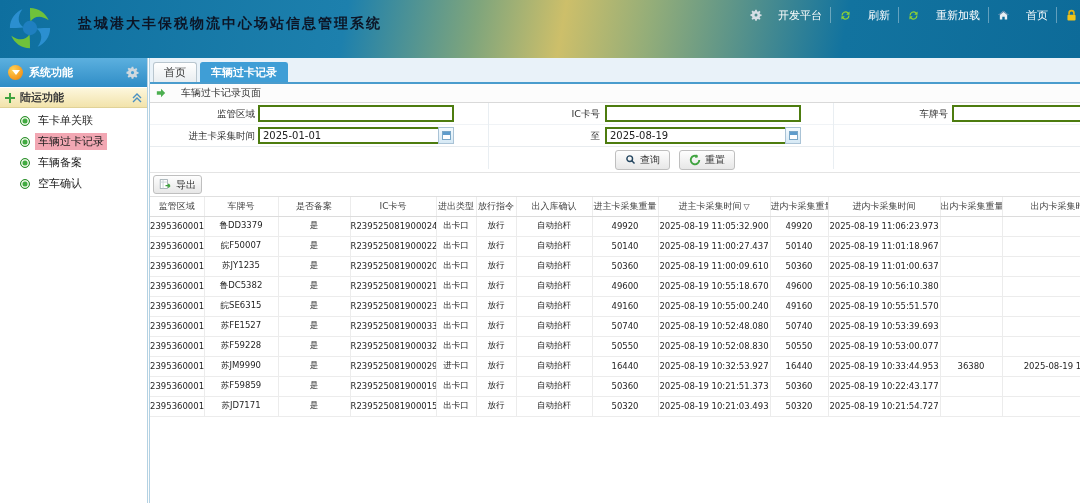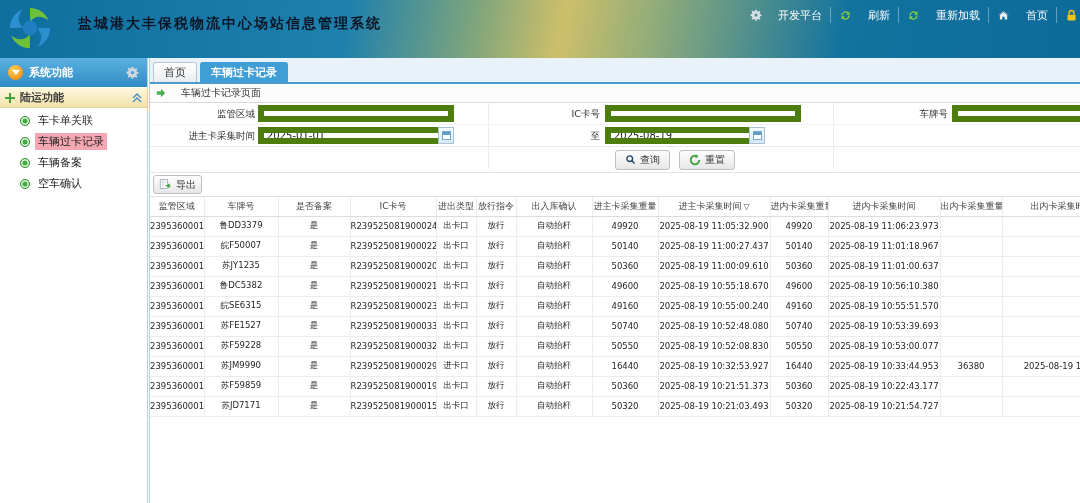--- a/index.html
+++ b/index.html
@@ -43,21 +43,21 @@
   .tab.active{background:#3f9ed6;color:#fff;border-color:#3f9ed6;font-weight:bold;}
 
   
   .breadcrumb{height:19px;display:flex;align-items:center;gap:15px;padding-left:6px;font-size:10px;color:#333;border-bottom:1px solid #d9d9d9;background:#fcfcfc;}
 
   
   .qform{position:relative;background:#fff;}
   .frow{position:relative;height:22px;border-bottom:1px solid #f0f3f6;}
   .fsep{position:absolute;top:0;height:66px;width:1px;background:#e9eef2;z-index:1;}
   .flabel{position:absolute;top:5px;font-size:9.5px;color:#333;text-align:right;white-space:nowrap;}
-  .finput{position:absolute;top:2px;height:17px;border:6px solid #4d7c0f;font-size:10px;padding:0 3px;color:#222;background:#fff;outline:none;font-family:inherit;}
+  .finput{position:absolute;top:2px;height:17px;border:2px solid #4d7c0f;font-size:10px;padding:0 3px;color:#222;background:#fff;outline:none;font-family:inherit;}
   .datewrap{position:absolute;top:2px;display:flex;}
   .datewrap .finput{position:static;border-right:none;}
   .calbtn{width:16px;height:17px;border:1px solid #aac3d6;background:linear-gradient(#f4fafe,#d6e9f5);display:flex;align-items:center;justify-content:center;cursor:pointer;}
   .calbtn i{display:block;width:9px;height:9px;border:1px solid #7aa7c7;background:linear-gradient(#5e9ccc 0 3px,#fff 3px);}
 
   
   .btnrow{height:26px;display:flex;align-items:center;justify-content:center;gap:9px;border-bottom:1px solid #e4e4e4;padding-left:120px;}
   .btn{display:inline-flex;align-items:center;gap:4px;font-size:10px;color:#333;background:linear-gradient(#fefefe,#e7e7e7);border:1px solid #bfbfbf;border-radius:3px;padding:0 9px;height:20px;cursor:pointer;font-family:inherit;white-space:nowrap;}
   .toolbar{height:24px;display:flex;align-items:center;padding-left:3px;border-bottom:1px solid #e0e0e0;background:#fff;}
   .btn.small{height:19px;padding:0 5px;}
@@ -211,21 +211,21 @@
         <div class="frow" style="border-bottom:1px solid #e8ecef;">
           <span class="flabel" style="left:0;width:105px;">进主卡采集时间</span>
           <span class="datewrap" style="left:108px;">
             <input class="finput" style="width: 180px;" value="2025-01-01">
             <span class="calbtn">
                 <i></i>
               </span>
           </span>
           <span class="flabel" style="left:340px;width:110px;">至</span>
           <span class="datewrap" style="left:455px;">
-            <input class="finput" style="width: 144px;" value="2025-08-19">
+            <input class="finput" style="width: 180px;" value="2025-08-19">
             <span class="calbtn">
                 <i></i>
               </span>
           </span>
         </div>
       </div>
 
       <div class="btnrow">
         <button class="btn">
           <span style="display:flex;">

